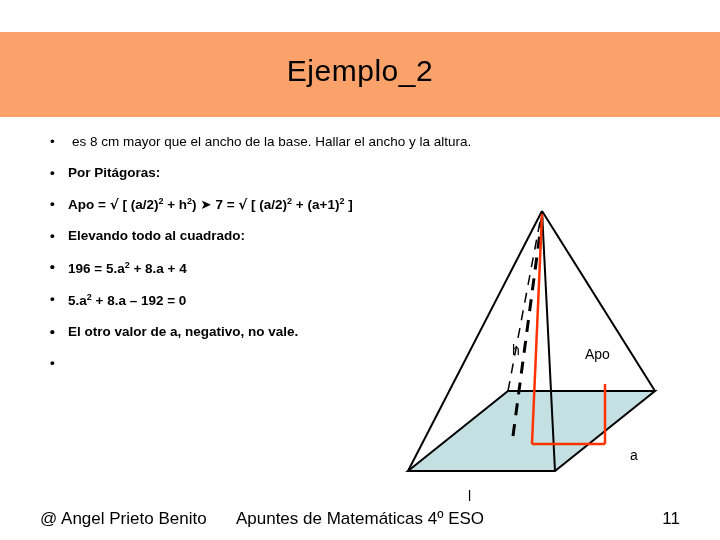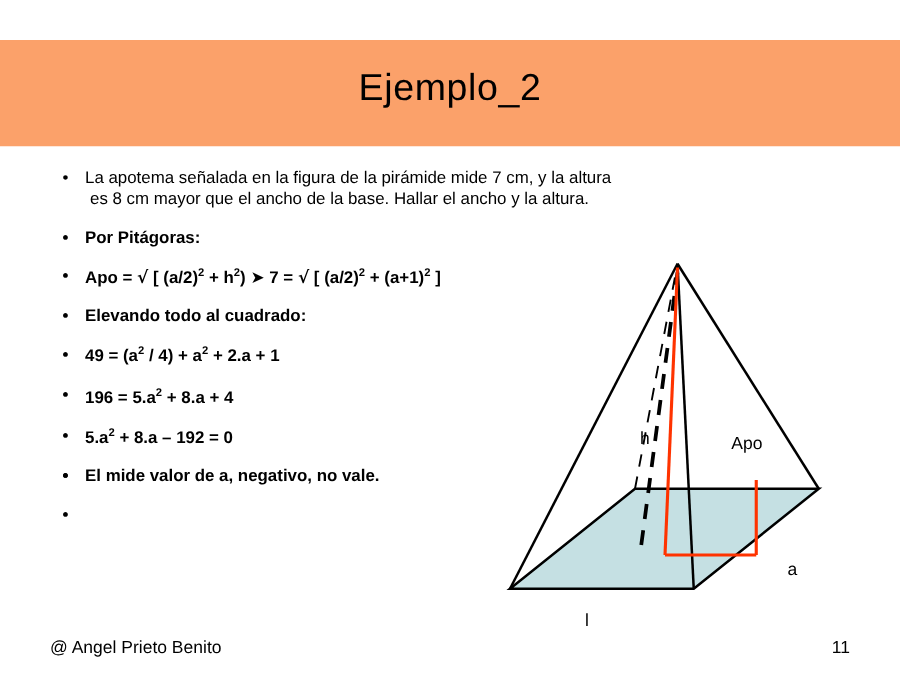--- a/index.html
+++ b/index.html
@@ -100,80 +100,78 @@
   .lab-h { left: 512px; top: 332px; }
   .lab-apo { left: 585px; top: 336px; text-align: right; }
   .lab-a { left: 630px; top: 437px; }
   .lab-l { left: 468px; top: 478px; }
   .footer {
     position: absolute;
     left: 0;
     top: 497px;
     width: 720px;
     height: 32px;
-    font-size: 14px;
+    font-size: 17px;
     color: #000000;
   }
   .footer .f-left { position: absolute; left: 40px; top: 2px; }
   .footer .f-center { position: absolute; left: 0; top: 2px; width: 720px; text-align: center; }
   .footer .f-right { position: absolute; right: 40px; top: 2px; }
 </style>
 </head>
 <body>
 
 <div class="slide">
 
   <div class="title-band"></div>
   <div class="title-text">Ejemplo_2</div>
 
   <div class="bullets">
 
     <div class="bullet b-first">
       <span class="dot">•</span>
-      <span>La apotema señalada en la figura de la pirámide mide 7 cm, y la altura</span>
       <span class="line2">es 8 cm mayor que el ancho de la base. Hallar el ancho y la altura.</span>
     </div>
 
     <div class="bullet b-bold">
       <span class="dot">•</span>
       <span>Por Pitágoras:</span>
     </div>
 
     <div class="bullet b-bold">
       <span class="dot">•</span>
       <span>Apo = <span class="sqrt">√</span> [ (a/2)<sup>2</sup> + h<sup>2</sup>) <span class="arrow">➤</span> 7 = <span class="sqrt">√</span> [ (a/2)<sup>2</sup> + (a+1)<sup>2</sup> ]</span>
     </div>
 
     <div class="bullet b-bold">
       <span class="dot">•</span>
       <span>Elevando todo al cuadrado:</span>
     </div>
 
     <div class="bullet b-bold">
       <span class="dot">•</span>
-      <span>49 = (a<sup>2</sup> / 4) + a<sup>2</sup> + 2.a + 1</span>
     </div>
 
     <div class="bullet b-bold">
       <span class="dot">•</span>
       <span>196 = 5.a<sup>2</sup> + 8.a + 4</span>
     </div>
 
     <div class="bullet b-bold">
       <span class="dot">•</span>
       <span>5.a<sup>2</sup> + 8.a – 192 = 0</span>
     </div>
 
     <div class="bullet b-bold">
       <span class="dot">•</span>
     </div>
 
     <div class="bullet b-bold">
       <span class="dot">•</span>
-      <span>El mide valor de a, negativo, no vale.</span>
+      <span>El otro valor de a, negativo, no vale.</span>
     </div>
 
     <div class="bullet b-bold">
       <span class="dot">•</span>
     </div>
 
   </div>
 
   <div class="figure">
     <svg width="290" height="310" viewBox="0 0 290 310">
@@ -193,16 +191,17 @@
     </svg>
   </div>
 
   <div class="lab lab-h">h</div>
   <div class="lab lab-apo">Apo</div>
   <div class="lab lab-a">a</div>
   <div class="lab lab-l">l</div>
 
   <div class="footer">
     <span class="f-left">@ Angel Prieto Benito</span>
+    <span class="f-center">Apuntes de Matemáticas 4º ESO</span>
     <span class="f-right">11</span>
   </div>
 
 </div>
 
 </body></html>

